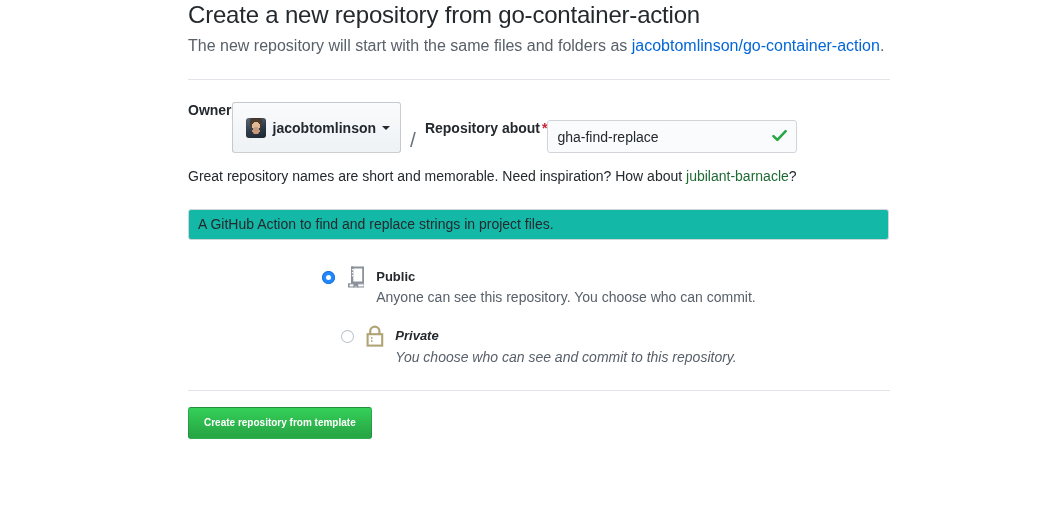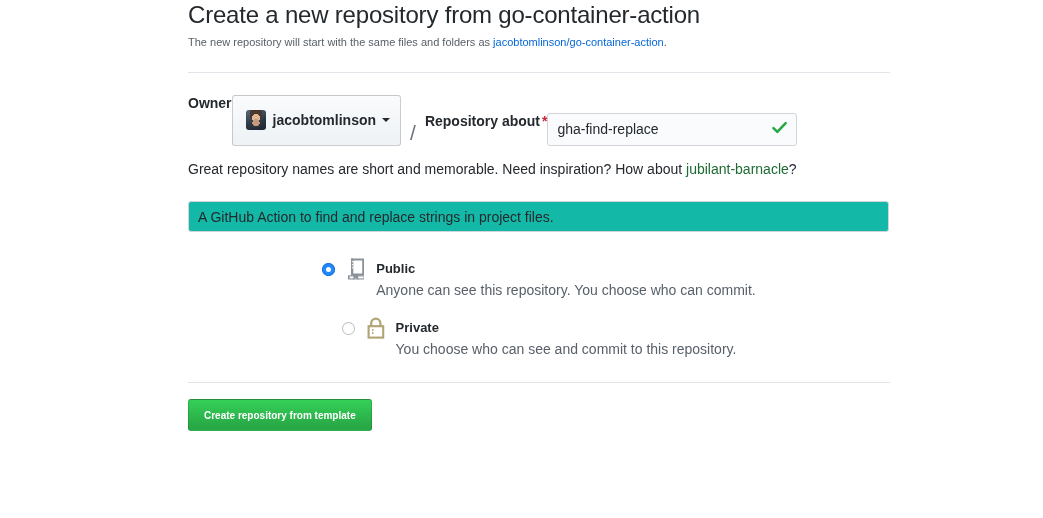--- a/index.html
+++ b/index.html
@@ -32,21 +32,21 @@
   
   .page-title {
     font-size: 24px;
     font-weight: normal;
     line-height: 1.25;
     letter-spacing: -0.2px;
     margin: 0 0 4px 0;
     color: #24292e;
   }
   .page-subtitle {
-    font-size: 11px;
+    font-size: 16px;
     color: #586069;
     line-height: 1.5;
     margin: 0;
   }
   .page-subtitle a {
     color: #0366d6;
     text-decoration: none;
   }
 
   .rule {
@@ -170,21 +170,21 @@
   }
 
   
   .vis-section { margin-top: 26px; }
   .vis-option {
     display: flex;
     align-items: flex-start;
     margin-bottom: 17px;
     justify-content: center;
   }
-  .vis-option:last-child { margin-bottom: 0; }
+  .vis-option:last-child { margin-bottom: 0; font-style: italic; }
 
   .radio {
     width: 13px; height: 13px;
     border-radius: 50%;
     margin: 5px 0 0 0;
     flex: 0 0 auto;
     position: relative;
   }
   .radio.checked {
     background: #2188ff;

